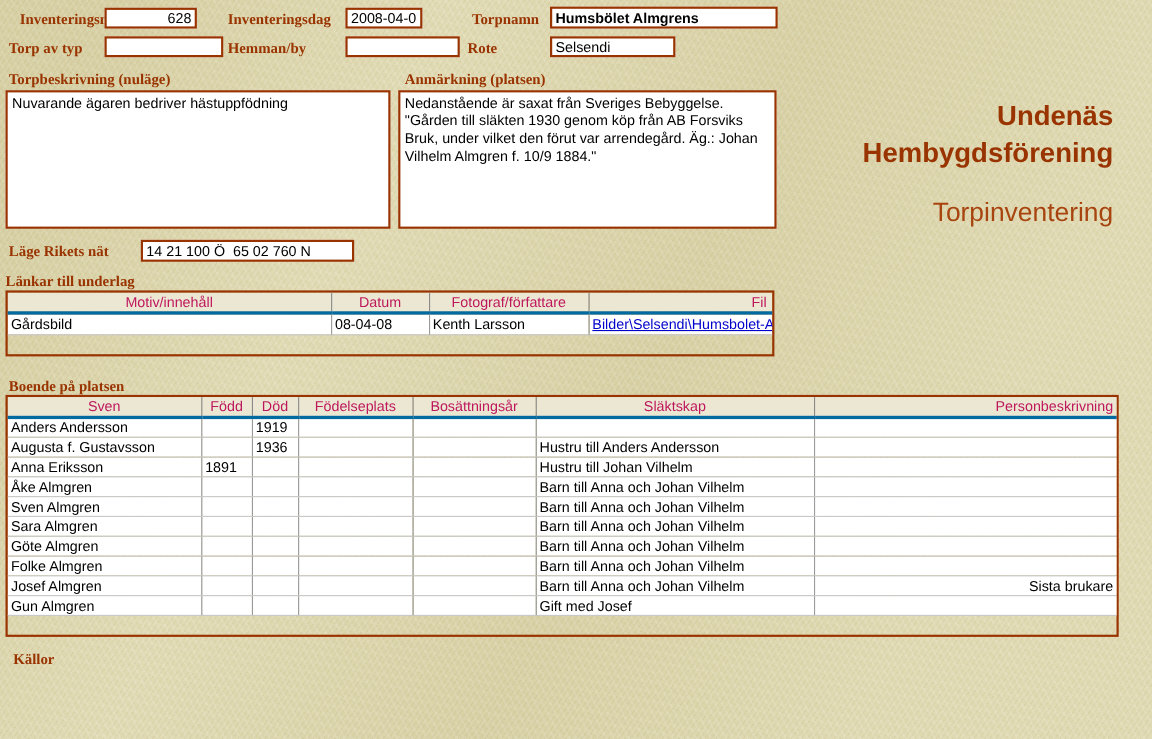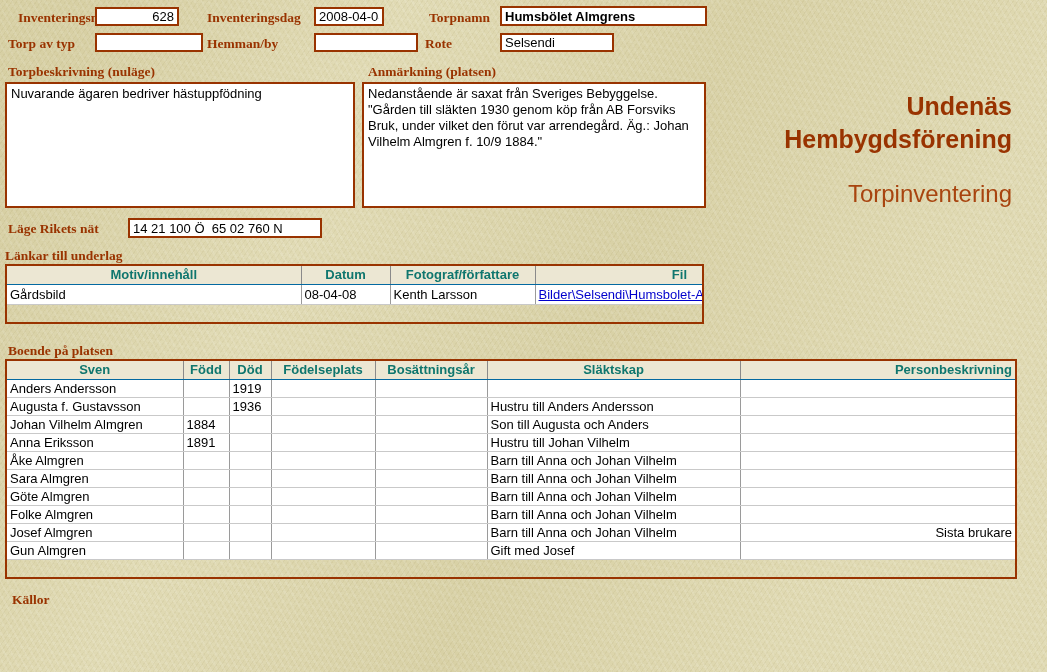--- a/index.html
+++ b/index.html
@@ -73,41 +73,41 @@
   table.tbl {
     border-collapse: collapse;
     table-layout: fixed;
     width: 100%;
     font-family: "Liberation Sans", sans-serif;
     font-size: 13px;
     color: #000;
   }
   table.tbl th {
     background: var(--table-header-bg, #ece7d3);
-    font-weight: bold;
-    color: #0f766e;
+    font-weight: normal;
+    color: #be185d;
     text-align: center;
     height: 18px;
     padding: 0 3px;
     border-right: 1px solid #8a8a8a;
-    border-bottom: 1px solid #0369a1;
+    border-bottom: 3px solid #0369a1;
     overflow: hidden;
     white-space: nowrap;
   }
   table.tbl td {
     background: var(--cell-bg, #fff);
     height: 18px;
     padding: 0 3px;
     border-right: 1px solid #9a9a9a;
     border-bottom: 1px solid #c9c9c9;
     overflow: hidden;
     white-space: nowrap;
   }
   table.tbl th:last-child, table.tbl td:last-child { border-right: none; text-align: right; }
-  table.tbl th.right { text-align: right; padding-right: 15px; }
+  table.tbl th.right { text-align: right; padding-right: 5px; }
   table.links td { height: 20px; }
   a.filelink {
     color: var(--link, #0000cc);
     text-decoration: underline;
     white-space: nowrap;
   }
 </style>
 </head>
 <body>
 
@@ -205,39 +205,39 @@
       <tr>
         <td>Augusta f. Gustavsson</td>
         <td></td>
         <td>1936</td>
         <td></td>
         <td></td>
         <td>Hustru till Anders Andersson</td>
         <td></td>
       </tr>
       <tr>
-        <td>Johan Vilhelm Almgren</td>
-        <td>1884</td>
-        <td></td>
-        <td></td>
-        <td></td>
-        <td>Son till Augusta och Anders</td>
-        <td></td>
-      </tr>
-      <tr>
         <td>Anna Eriksson</td>
         <td>1891</td>
         <td></td>
         <td></td>
         <td></td>
         <td>Hustru till Johan Vilhelm</td>
         <td></td>
       </tr>
       <tr>
         <td>Åke Almgren</td>
+        <td></td>
+        <td></td>
+        <td></td>
+        <td></td>
+        <td>Barn till Anna och Johan Vilhelm</td>
+        <td></td>
+      </tr>
+      <tr>
+        <td>Sven Almgren</td>
         <td></td>
         <td></td>
         <td></td>
         <td></td>
         <td>Barn till Anna och Johan Vilhelm</td>
         <td></td>
       </tr>
       <tr>
         <td>Sara Almgren</td>
         <td></td>

